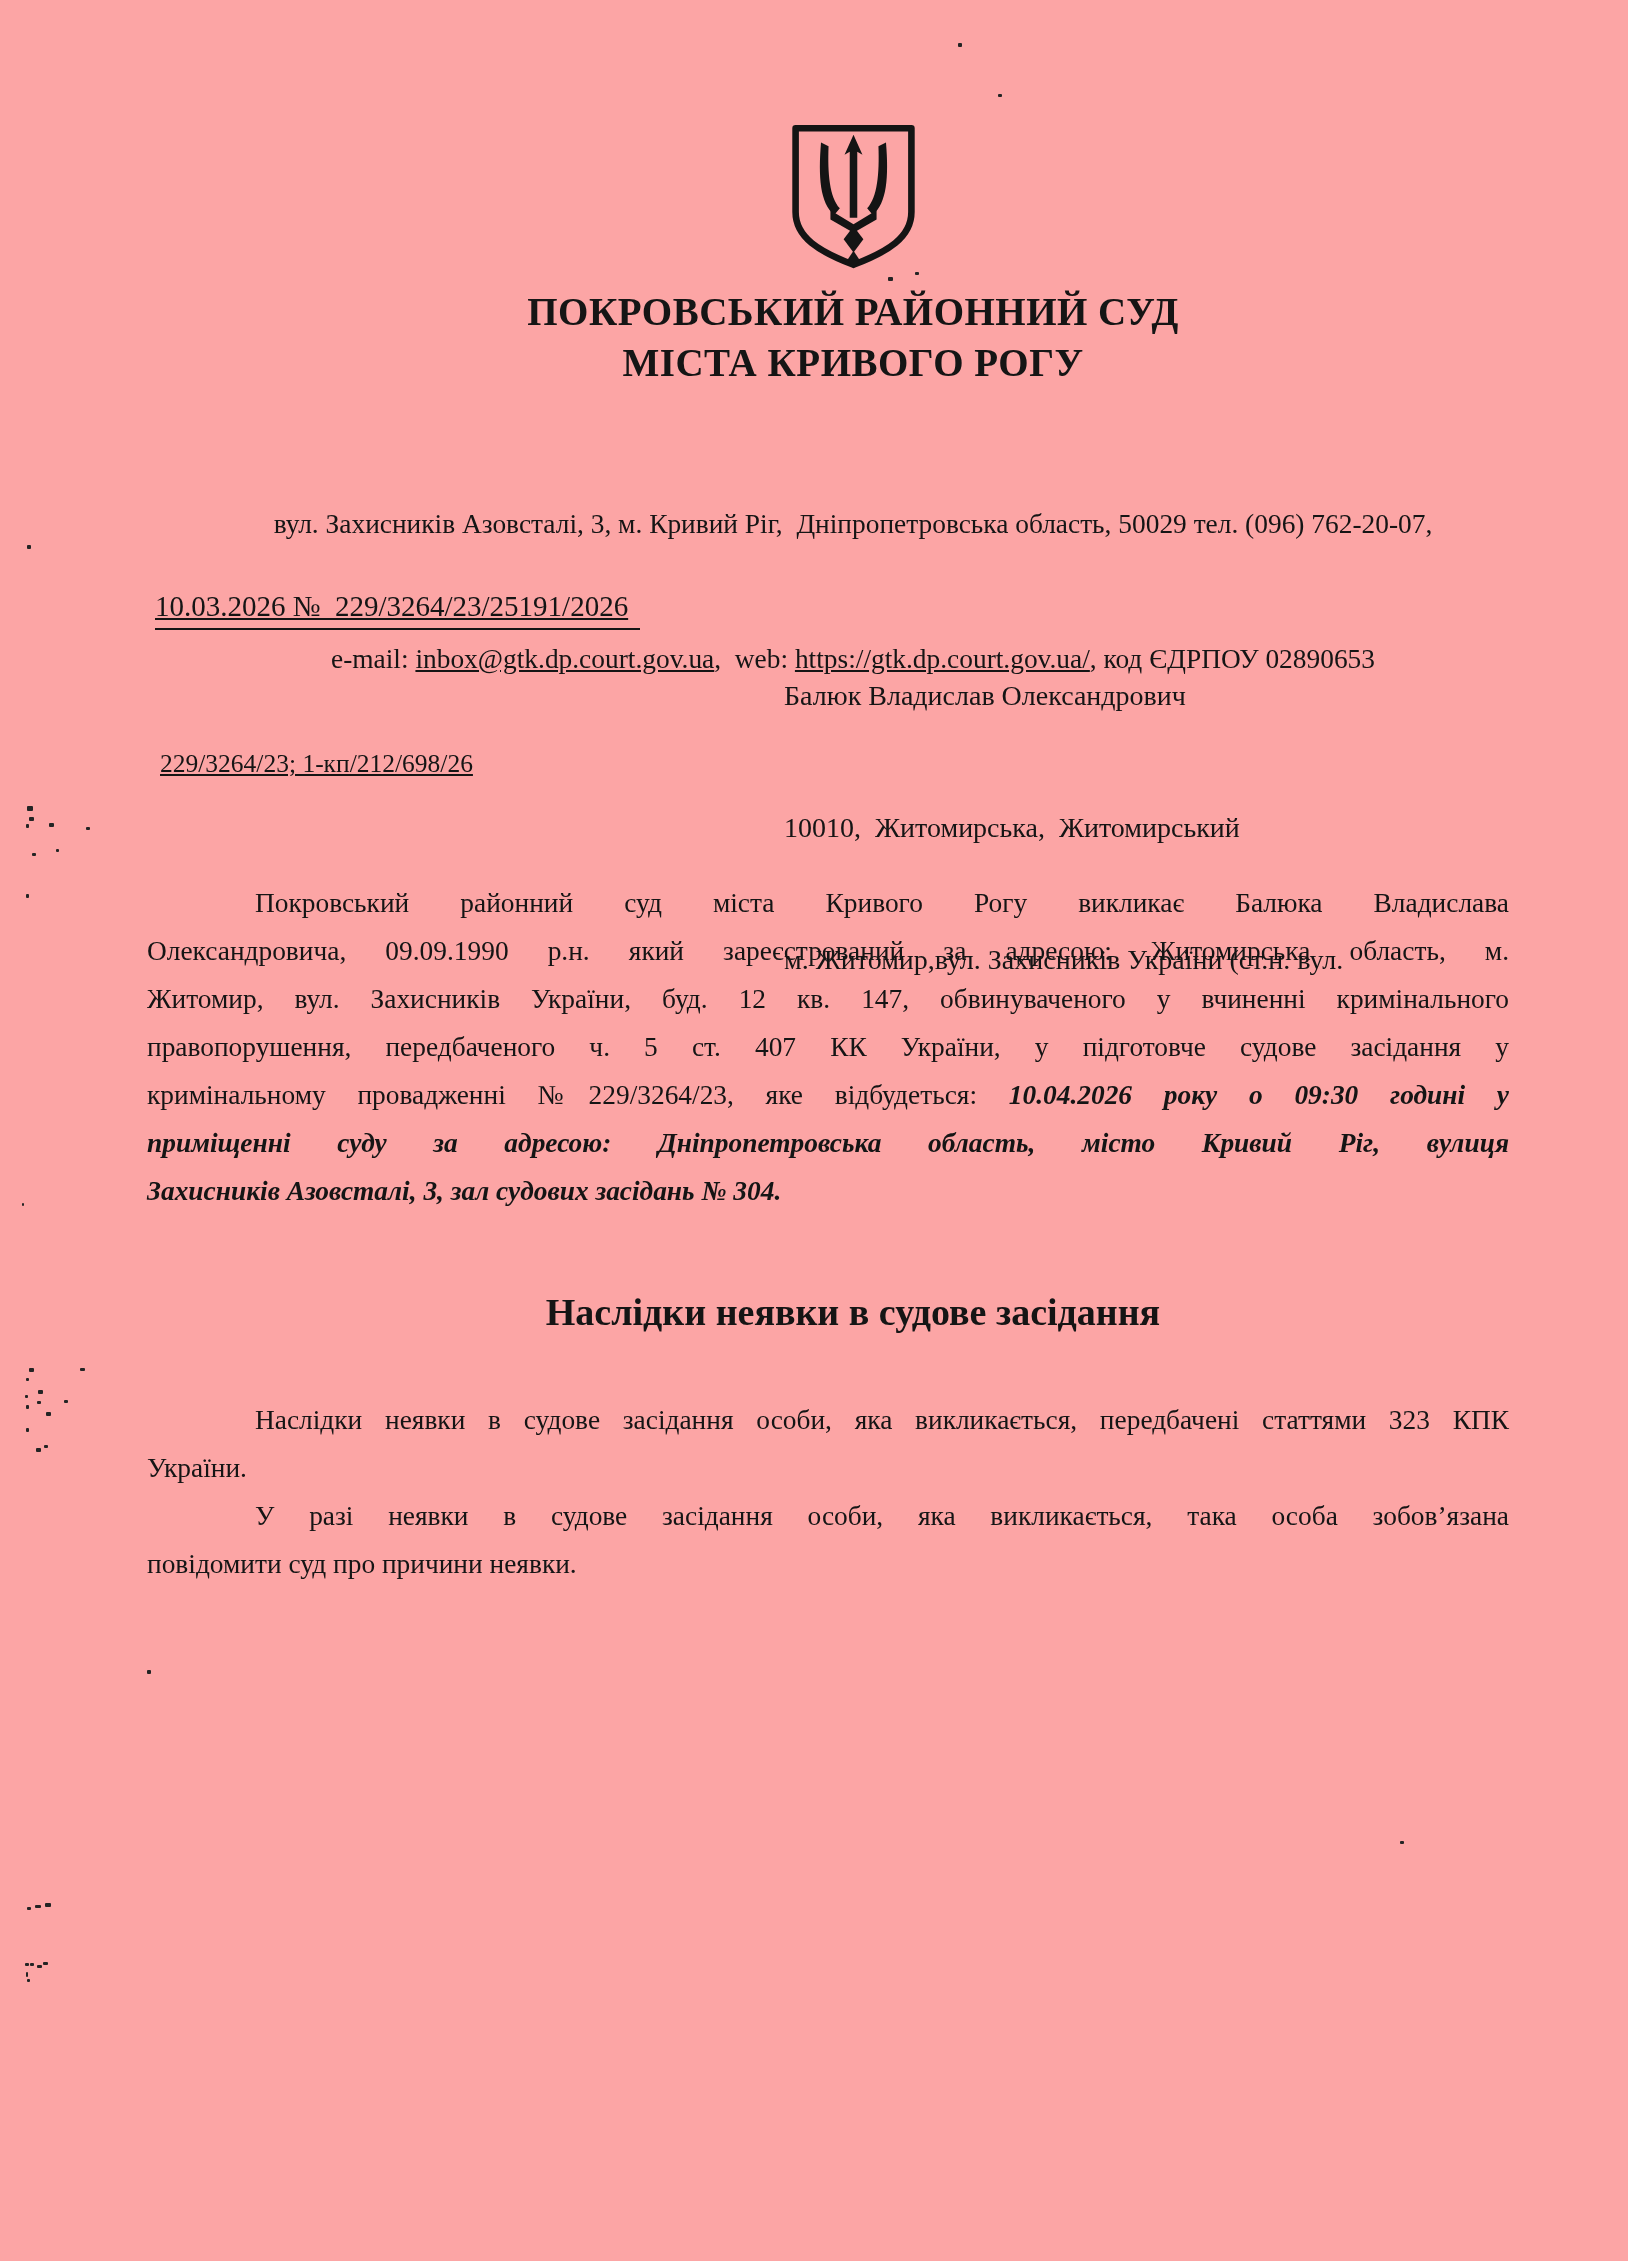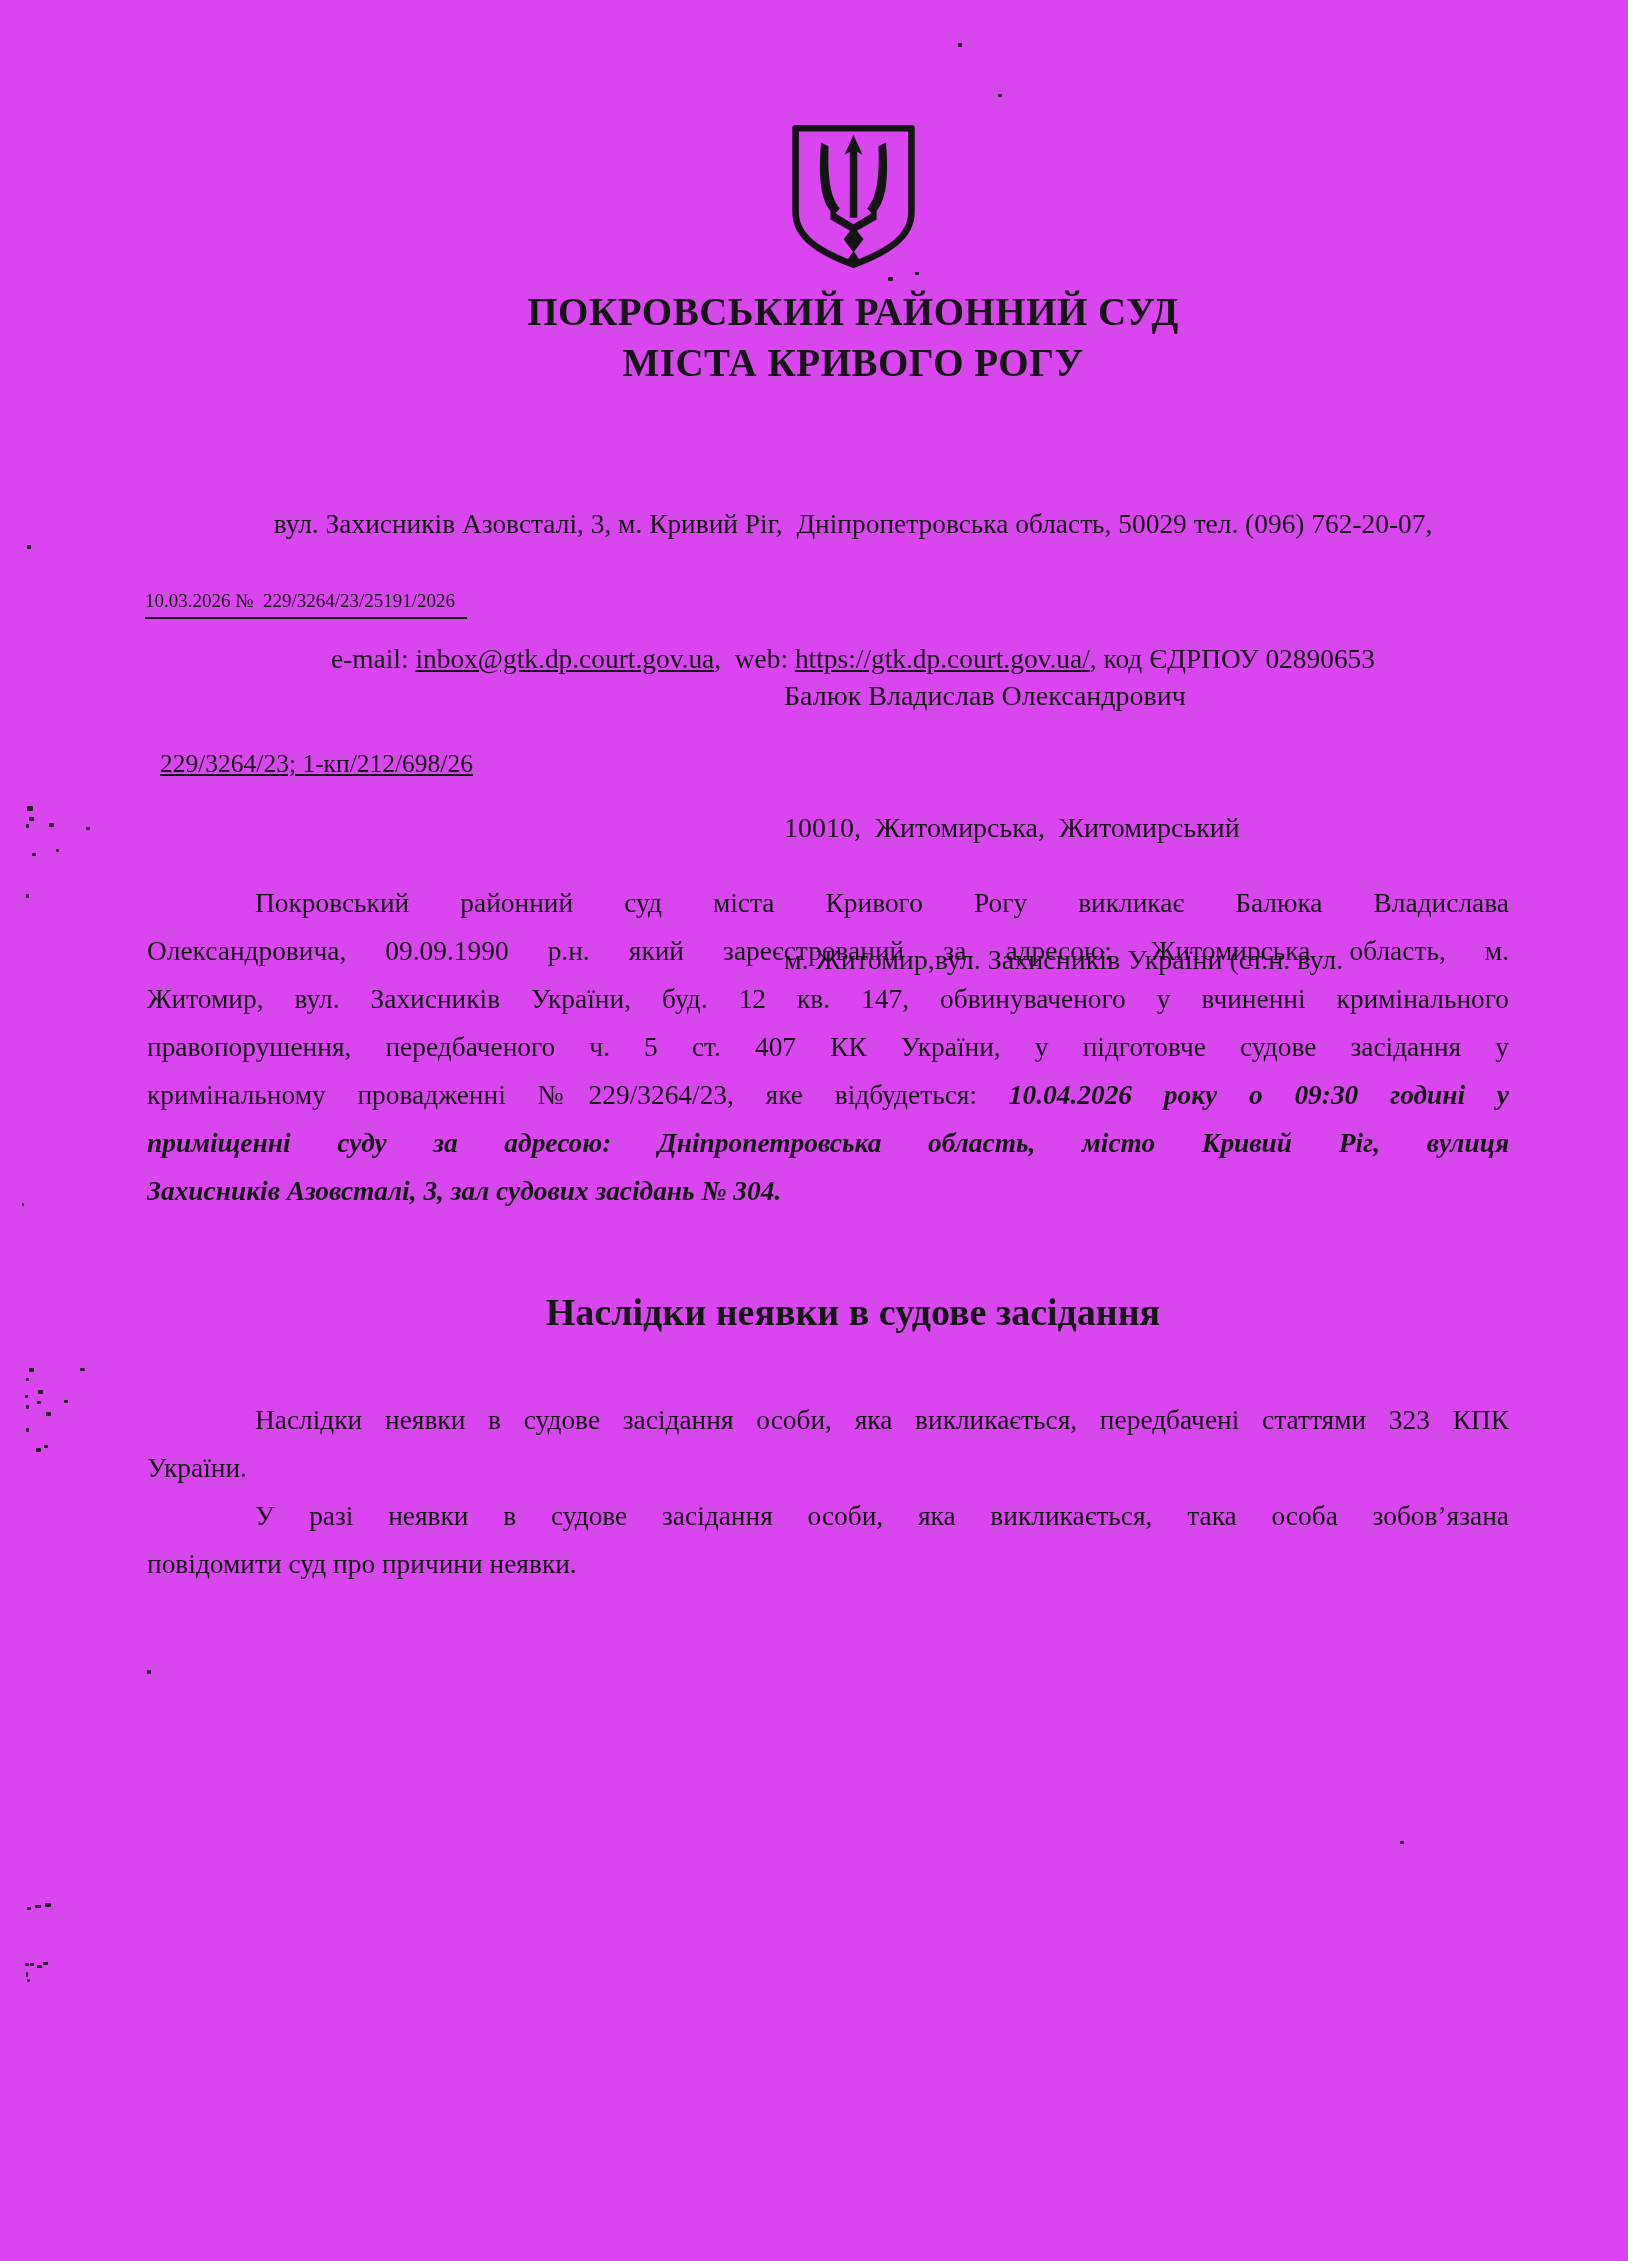--- a/index.html
+++ b/index.html
@@ -1,39 +1,39 @@
 <!DOCTYPE html>
 <html><head>
 <meta charset="utf-8">
 <style>
   html,body{margin:0;padding:0;background:#e8e8e8;}
   .page{
     position:relative;
     width:1628px;height:2261px;
-    background:#d946ef;
+    background:#fca5a5;
     font-family:"Liberation Serif","DejaVu Serif",serif;
     color:#151515;
     overflow:hidden;
     margin:0 auto;
   }
   .emblem{position:absolute;left:789px;top:110px;width:129px;height:174px;}
   .court-title{
     position:absolute;left:172px;top:286px;width:1362px;
     text-align:center;font-weight:bold;font-size:39px;line-height:51px;
     letter-spacing:0.5px;
   }
   .contact{
     position:absolute;left:172px;top:412px;width:1362px;
     text-align:center;font-size:27.4px;line-height:45px;white-space:pre-wrap;
   }
   .contact .link{text-decoration:underline;}
   .ref-line{
-    position:absolute;left:145px;top:590px;
-    font-size:19px;white-space:pre-wrap;
-    border-bottom:2.9px solid #151515;padding:0 11.8px 4.9px 0;
+    position:absolute;left:155px;top:590px;
+    font-size:29px;white-space:pre-wrap;
+    border-bottom:2.9px solid #151515;padding:0 11.8px 4.9px 0;text-decoration:underline;
   }
   .recipient{
     position:absolute;left:784px;top:586px;width:686px;
     font-size:28px;line-height:44px;white-space:pre-wrap;
   }
   .case-line{position:absolute;left:160px;top:749px;font-size:25.5px;white-space:pre-wrap;text-decoration:underline;}
   .summons{
     position:absolute;left:147px;top:879px;width:1362px;
     font-size:27.4px;line-height:48px;
   }

